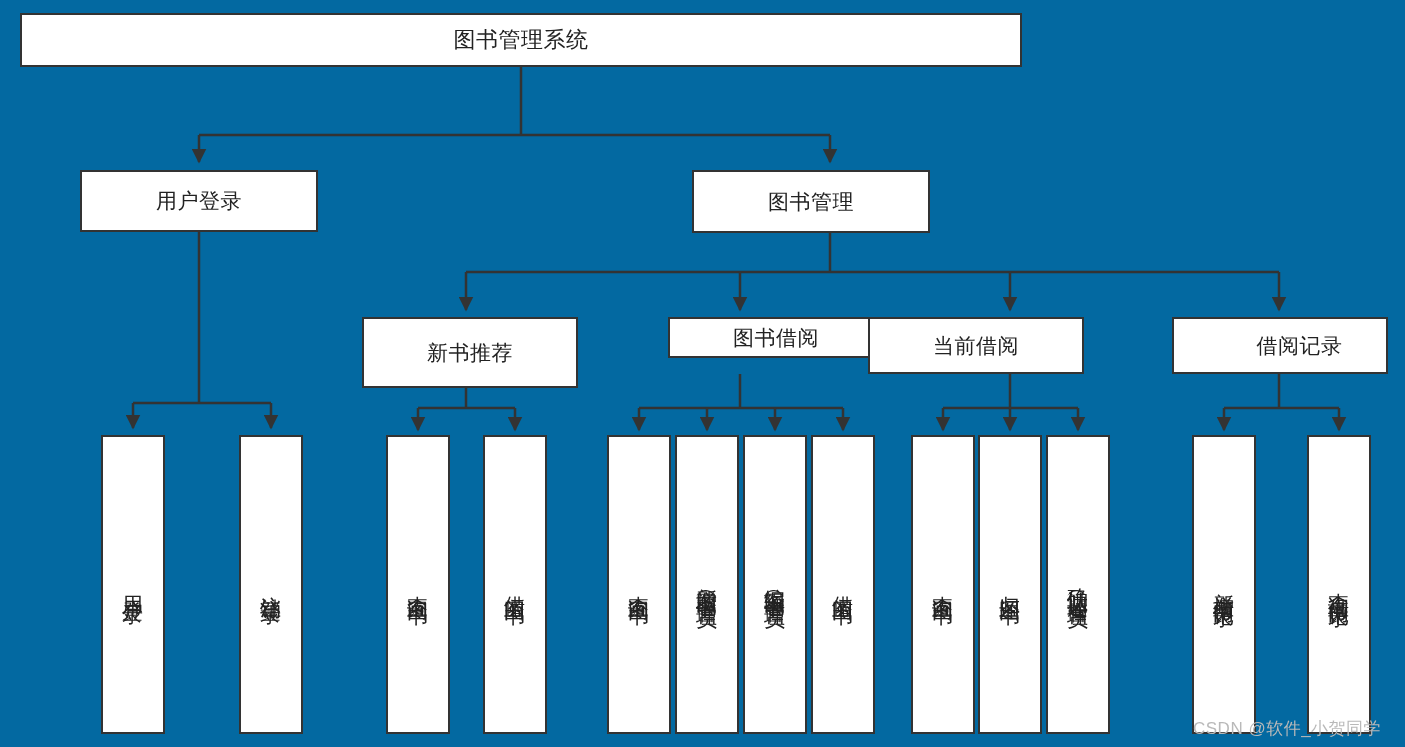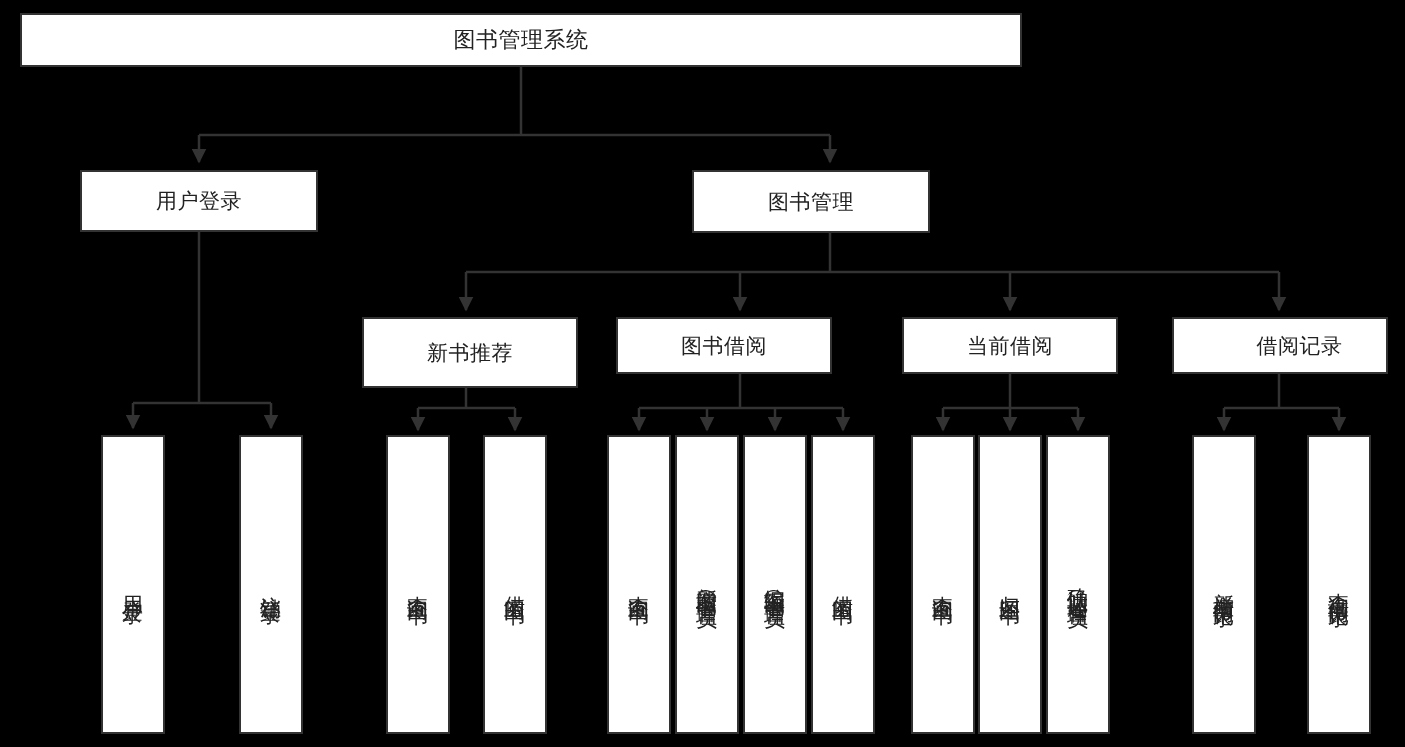--- a/index.html
+++ b/index.html
@@ -7,21 +7,21 @@
     padding: 0;
     background: #ffffff;
   }
   body {
     font-family: "Liberation Sans", "DejaVu Sans", sans-serif;
   }
   #canvas {
     position: relative;
     width: 1405px;
     height: 747px;
-    background: #000000;
+    background: #0369a1;
     overflow: hidden;
   }
   svg#edges {
     position: absolute;
     left: 0;
     top: 0;
     width: 1405px;
     height: 747px;
     pointer-events: none;
   }
@@ -133,24 +133,24 @@
   <div class="node h" style="left:80px; top:170px; width:238px; height:62px;">
     <span class="lbl">用户登录</span>
   </div>
   <div class="node h" style="left:692px; top:170px; width:238px; height:63px;">
     <span class="lbl">图书管理</span>
   </div>
 
   <div class="node h" style="left:362px; top:317px; width:216px; height:71px;">
     <span class="lbl">新书推荐</span>
   </div>
-  <div class="node h" style="left:616px; top:317px; width:216px; height:57px;">
+  <div class="node h" style="left:668px; top:317px; width:216px; height:41px;">
     <span class="lbl">图书借阅</span>
   </div>
-  <div class="node h" style="left:902px; top:317px; width:216px; height:57px;">
+  <div class="node h" style="left:868px; top:317px; width:216px; height:57px;">
     <span class="lbl">当前借阅</span>
   </div>
   <div class="node h" style="left:1172px; top:317px; width:216px; height:57px;padding-left:39px;">
     <span class="lbl">借阅记录</span>
   </div>
 
   <div class="node v" style="left:101px; top:435px; width:64px; height:299px;">
     <span class="lbl">用户登录</span>
   </div>
   <div class="node v" style="left:239px; top:435px; width:64px; height:299px;">
@@ -187,14 +187,15 @@
     <span class="lbl">确认归还（管理员）</span>
   </div>
 
   <div class="node v" style="left:1192px; top:435px; width:64px; height:299px;">
     <span class="lbl">新增借阅记录</span>
   </div>
   <div class="node v" style="left:1307px; top:435px; width:64px; height:299px;">
     <span class="lbl">查询借阅记录</span>
   </div>
 
+  <div class="watermark" style="left:1193px; top:717px;">CSDN @软件_小贺同学</div>
 
 </div>
 
 </body></html>

